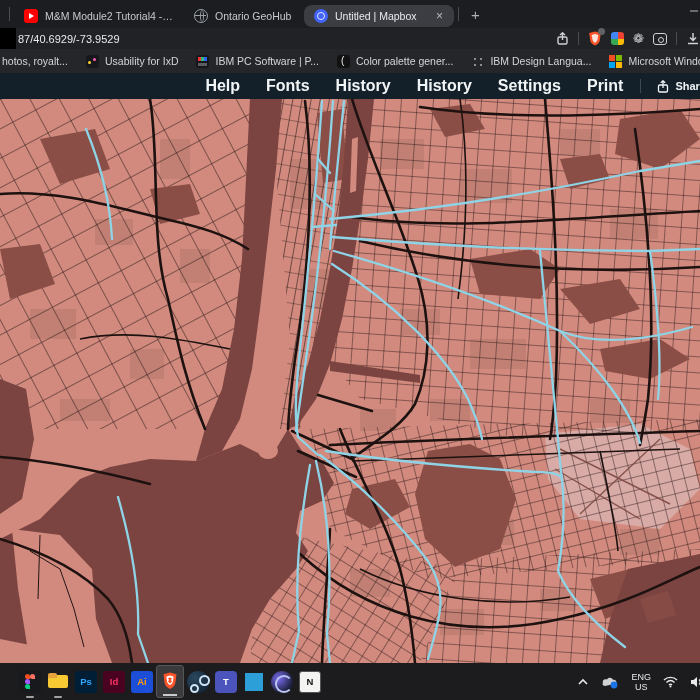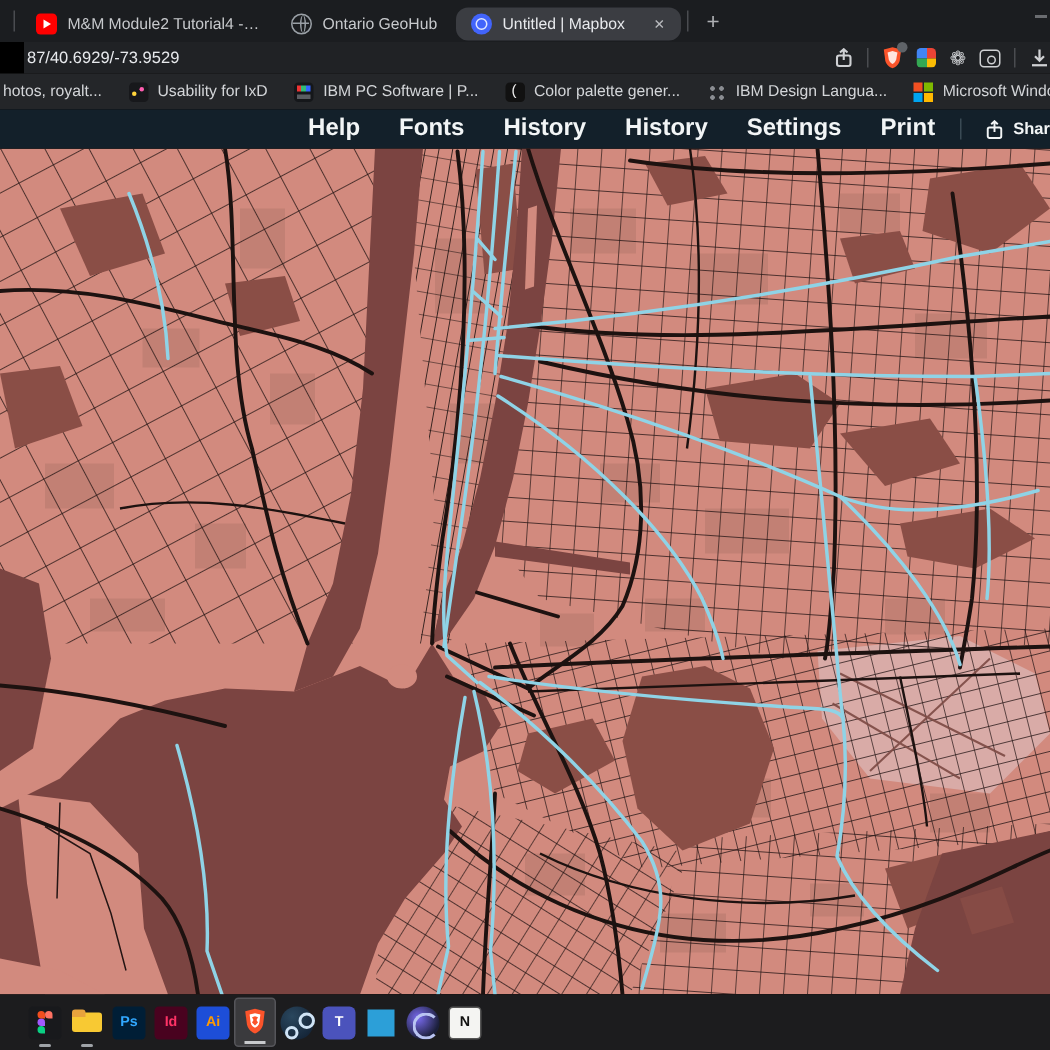--- a/index.html
+++ b/index.html
@@ -431,14 +431,35 @@
         <div class="tile tile-vsc"></div>
       </div>
       <div class="tb-app">
         <div class="tile tile-c4d"></div>
       </div>
       <div class="tb-app">
         <div class="tile tile-notion">N</div>
       </div>
     </div>
 
+    <div class="tb-tray">
+      <svg width="12" height="8" viewBox="0 0 12 8">
+        <path d="M2 6 L6 2 L10 6" fill="none" stroke="#e7e9ec" stroke-width="1.6"></path>
+      </svg>
+      <svg width="18" height="14" viewBox="0 0 18 14">
+        <path d="M4 11 C1.5 11 1 9 2 7.8 C1 5 4 3.5 6 4.5 C7 2 11 2 12 4.8 C15 4.5 16 7 15 8.5" fill="#cfd1d4"></path>
+        <circle cx="13" cy="10" r="3.4" fill="#1a73e8"></circle>
+      </svg>
+      <div class="tray-lang">
+        <div>ENG</div>
+        <div>US</div>
+      </div>
+      <svg width="15" height="12" viewBox="0 0 15 12">
+        <path d="M1 4 C4.5 0.5 10.5 0.5 14 4 M3.5 6.5 C6 4 9 4 11.5 6.5 M6 9 C7 8 8 8 9 9" fill="none" stroke="#e7e9ec" stroke-width="1.4"></path>
+        <circle cx="7.5" cy="10.6" r="1" fill="#e7e9ec"></circle>
+      </svg>
+      <svg width="14" height="12" viewBox="0 0 14 12" style="margin-right:-4px">
+        <path d="M1 4 H3.5 L7 1 V11 L3.5 8 H1 Z" fill="#e7e9ec"></path>
+        <path d="M9 3.5 C10.5 5 10.5 7 9 8.5 M10.8 2 C13.2 4.5 13.2 7.5 10.8 10" fill="none" stroke="#e7e9ec" stroke-width="1.2"></path>
+      </svg>
+    </div>
   </div>
 </div>
 
 </body></html>

